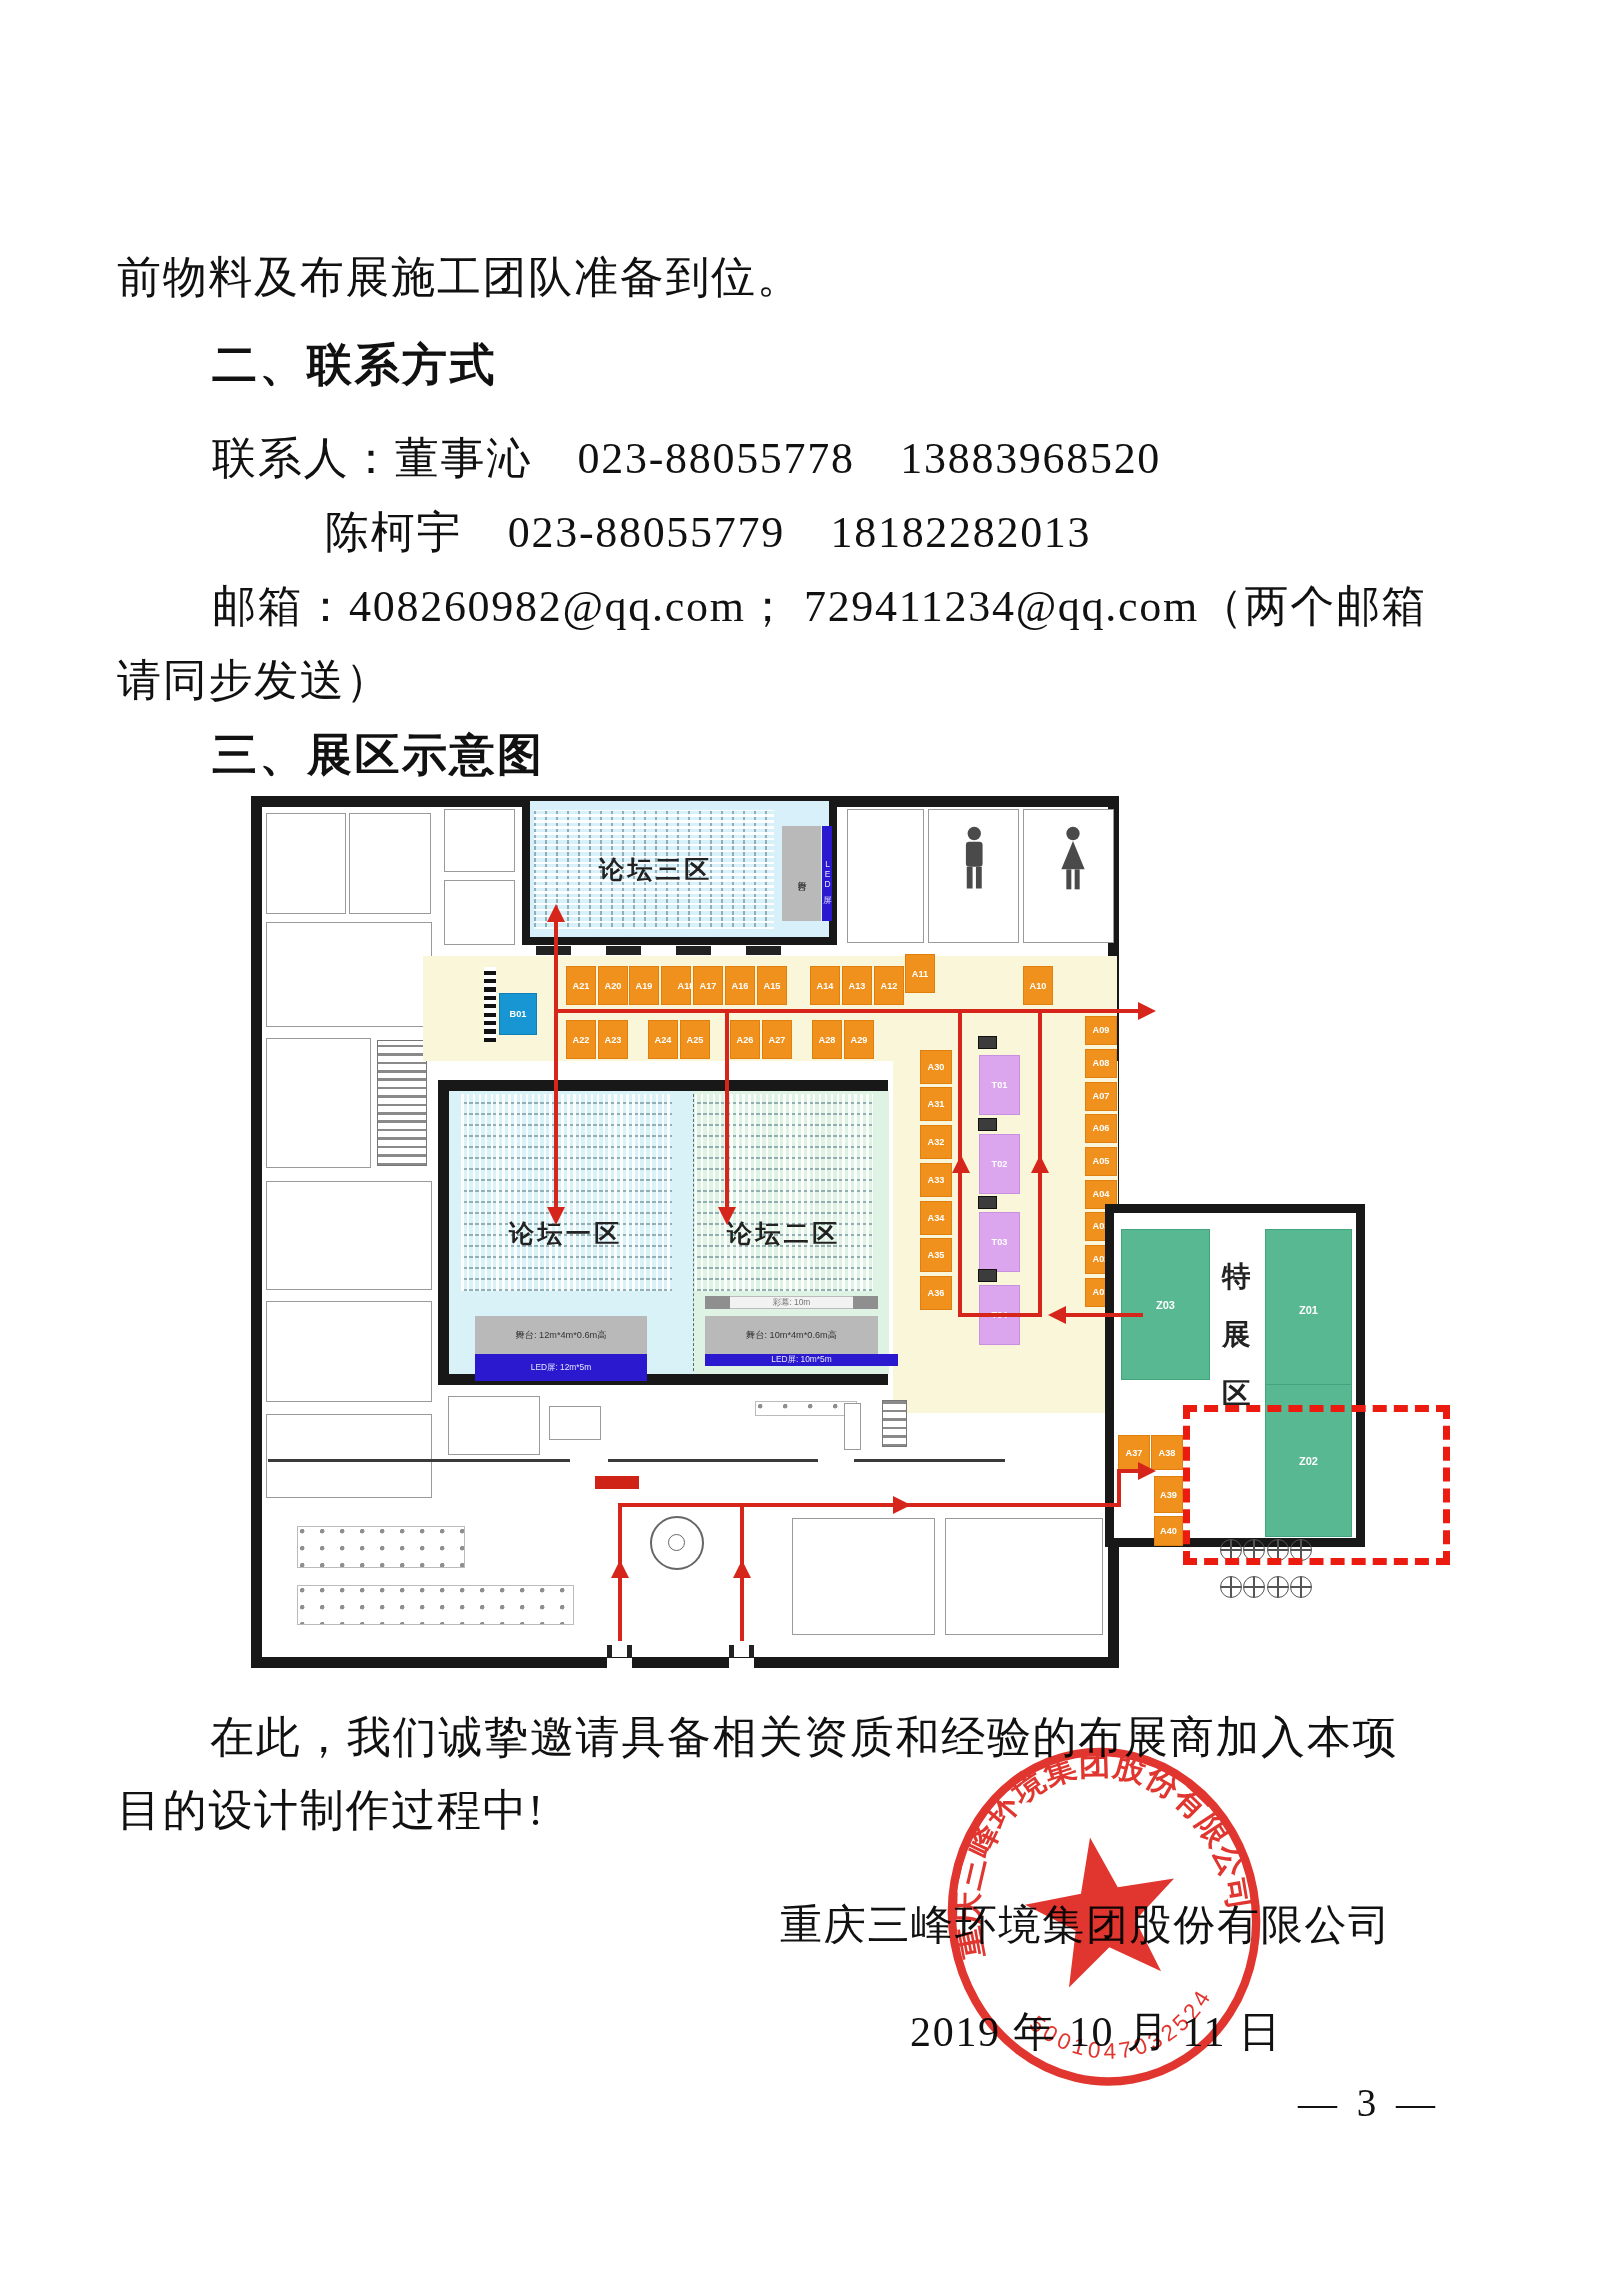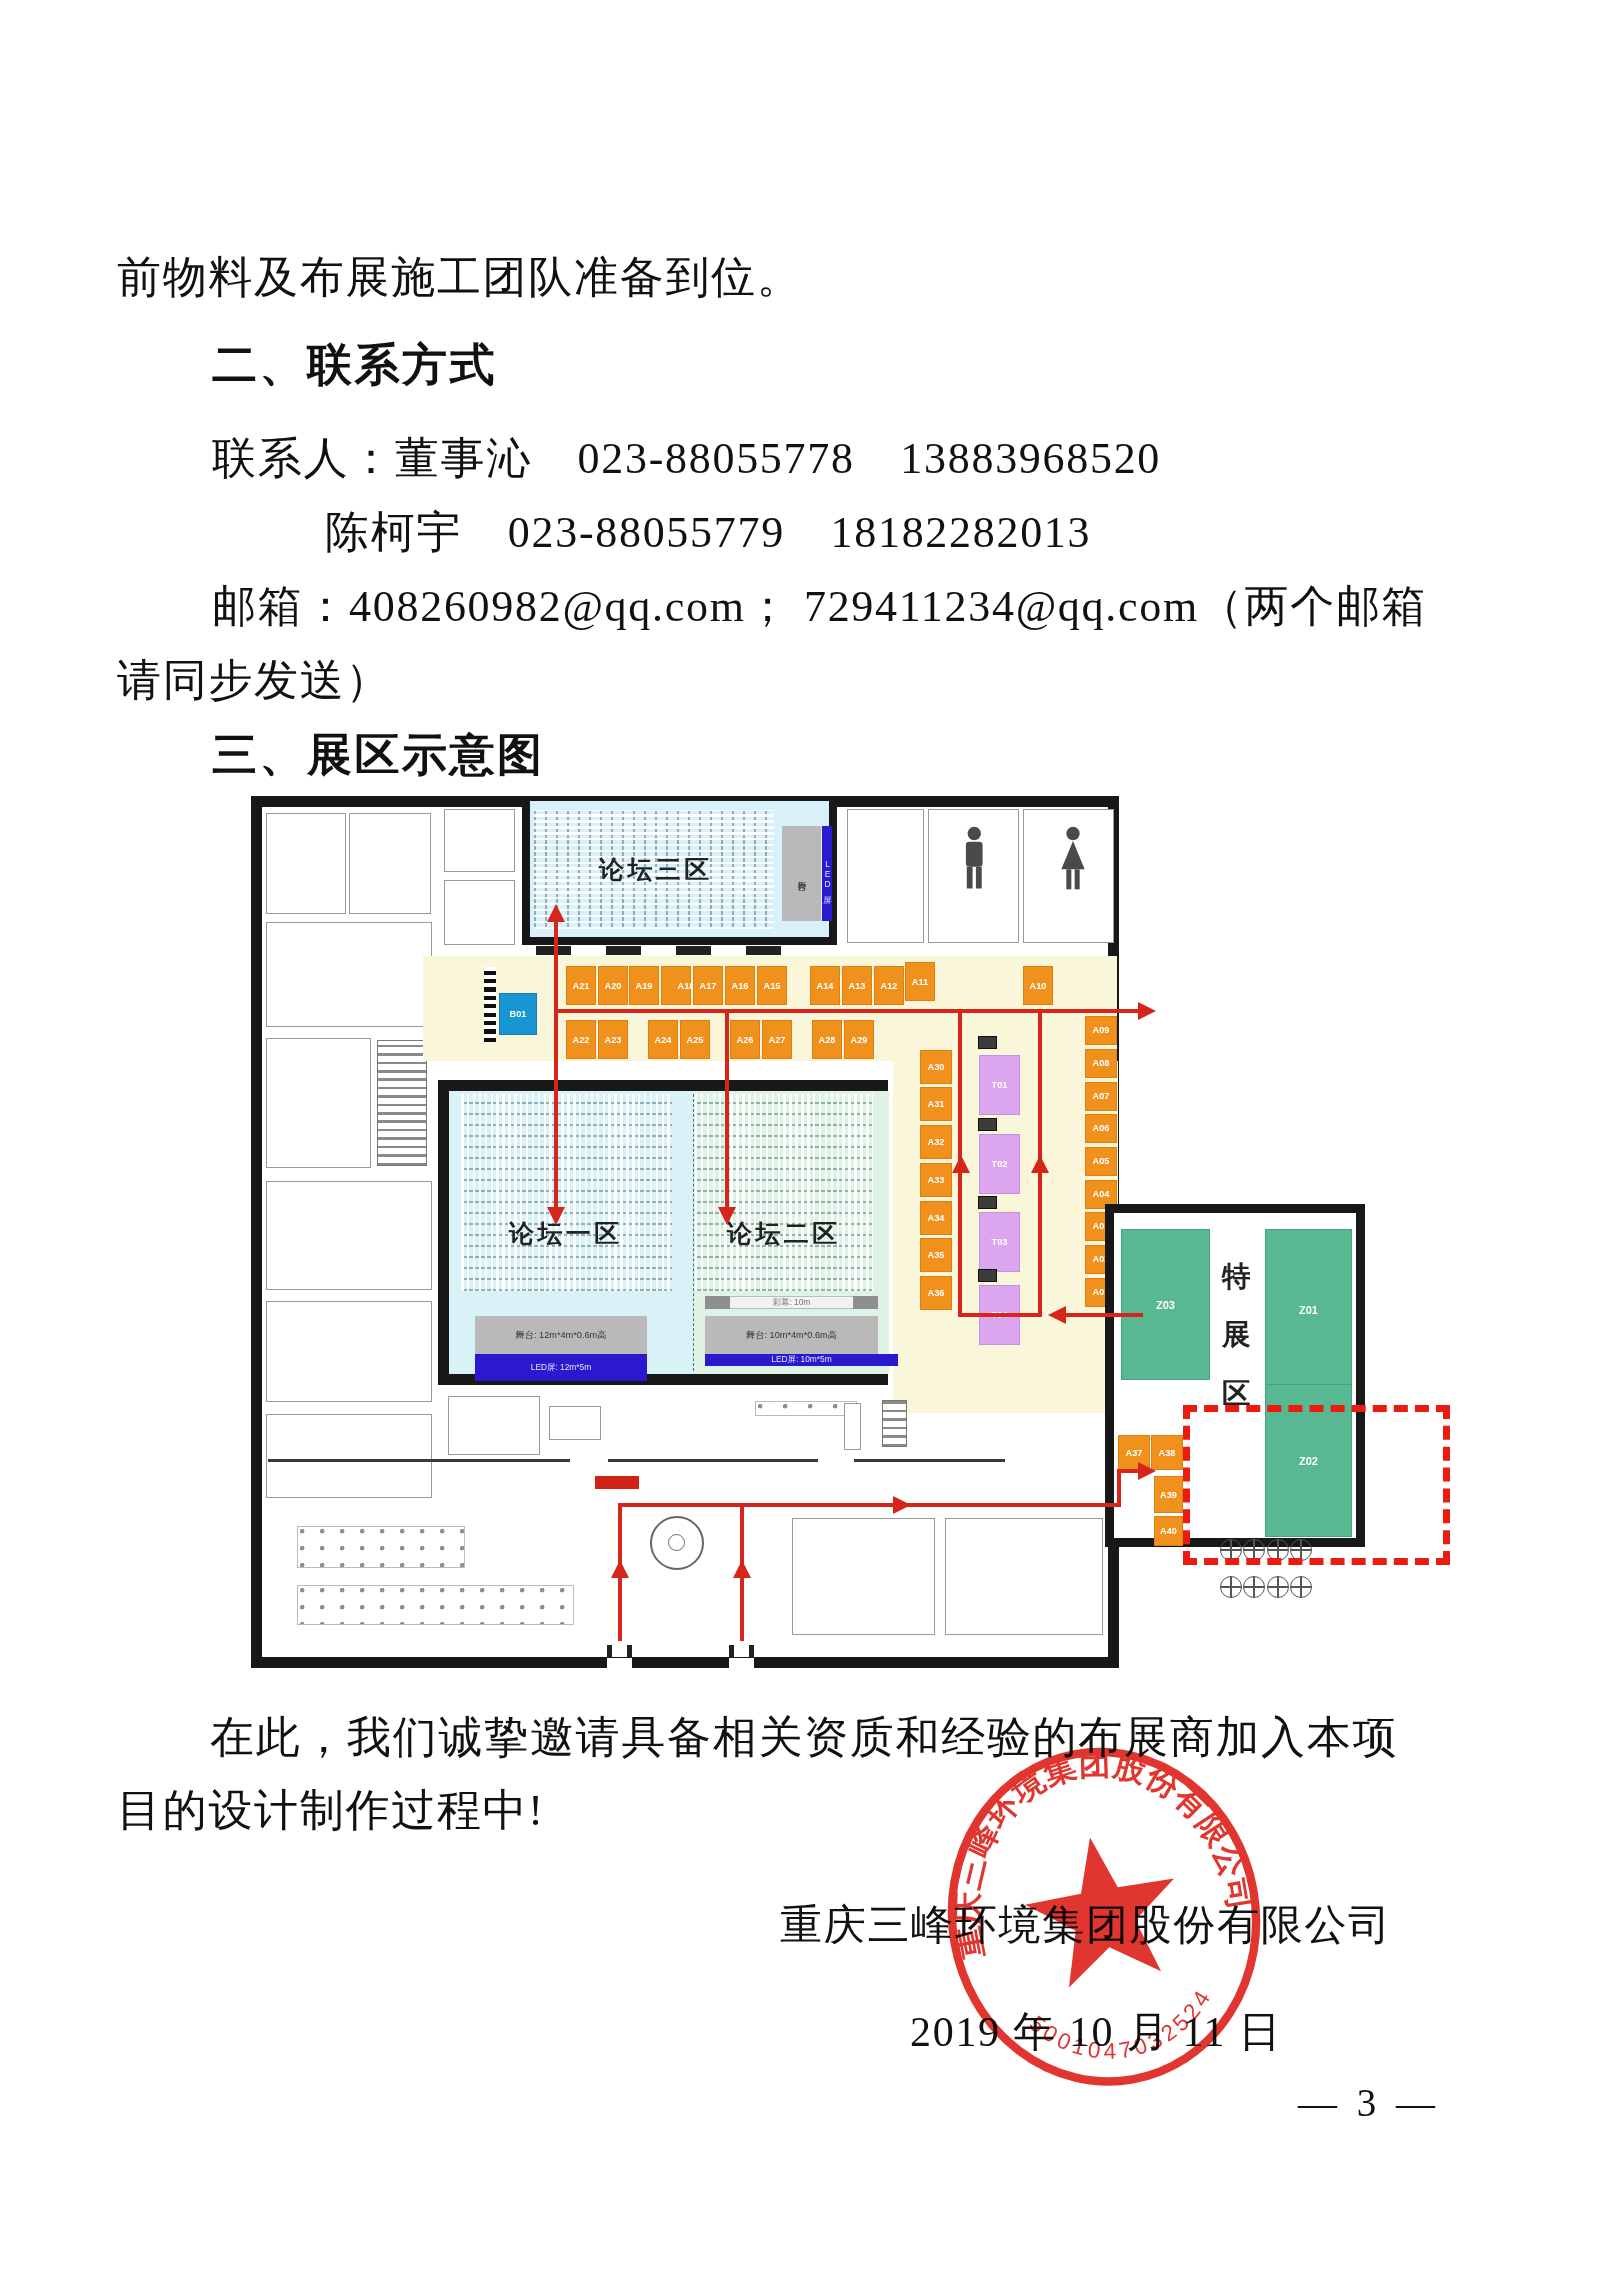--- a/index.html
+++ b/index.html
@@ -142,21 +142,21 @@
   <div class="booth" style="left:319px;top:178px;">A21</div>
   <div class="booth" style="left:351px;top:178px;">A20</div>
   <div class="booth" style="left:382px;top:178px;">A19</div>
   <div class="booth" style="left:414px;top:178px;padding-left:20px;">A18</div>
   <div class="booth" style="left:446px;top:178px;">A17</div>
   <div class="booth" style="left:478px;top:178px;">A16</div>
   <div class="booth" style="left:510px;top:178px;">A15</div>
   <div class="booth" style="left:563px;top:178px;">A14</div>
   <div class="booth" style="left:595px;top:178px;">A13</div>
   <div class="booth" style="left:627px;top:178px;">A12</div>
-  <div class="booth" style="left:658px;top:174px;text-align:center;">A11</div>
+  <div class="booth" style="left:658px;top:166px;text-align:center;">A11</div>
   <div class="booth" style="left:776px;top:178px;">A10</div>
 
   <div class="booth" style="left:319px;top:232px;">A22</div>
   <div class="booth" style="left:351px;top:232px;">A23</div>
   <div class="booth" style="left:401px;top:232px;">A24</div>
   <div class="booth" style="left:433px;top:232px;">A25</div>
   <div class="booth" style="left:483px;top:232px;">A26</div>
   <div class="booth" style="left:515px;top:232px;">A27</div>
   <div class="booth" style="left:565px;top:232px;">A28</div>
   <div class="booth" style="left:597px;top:232px;">A29</div>

